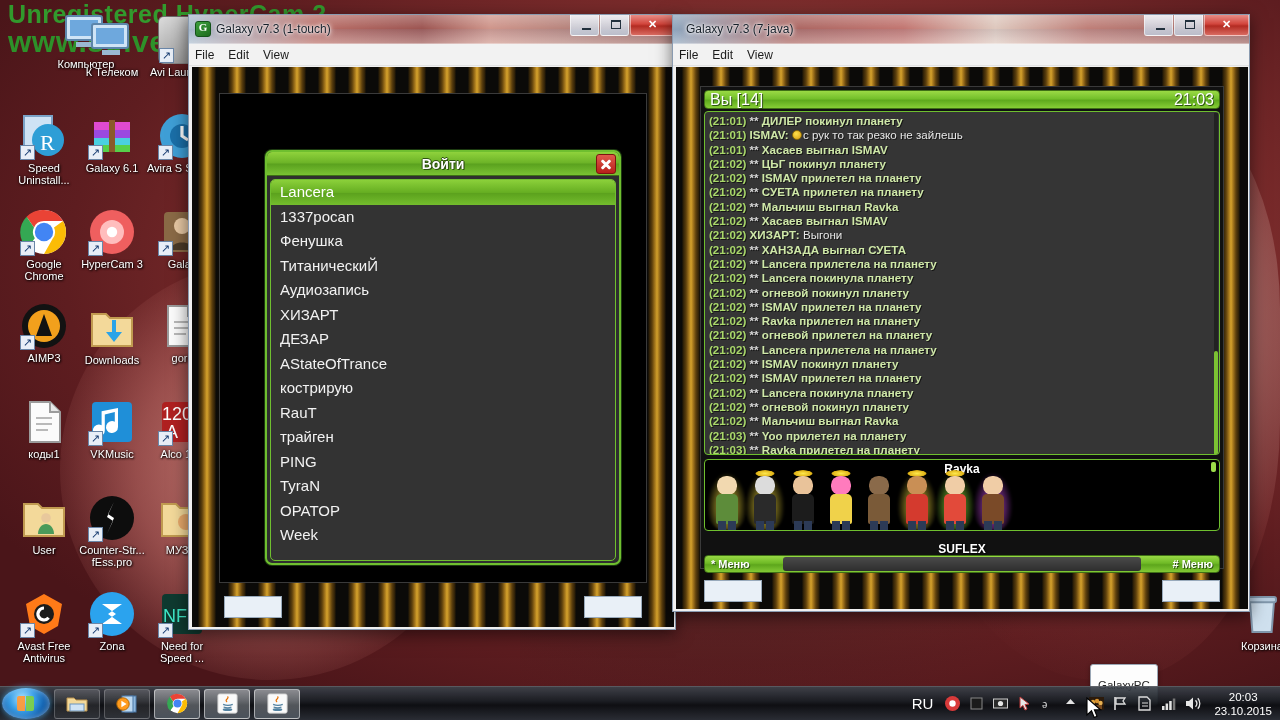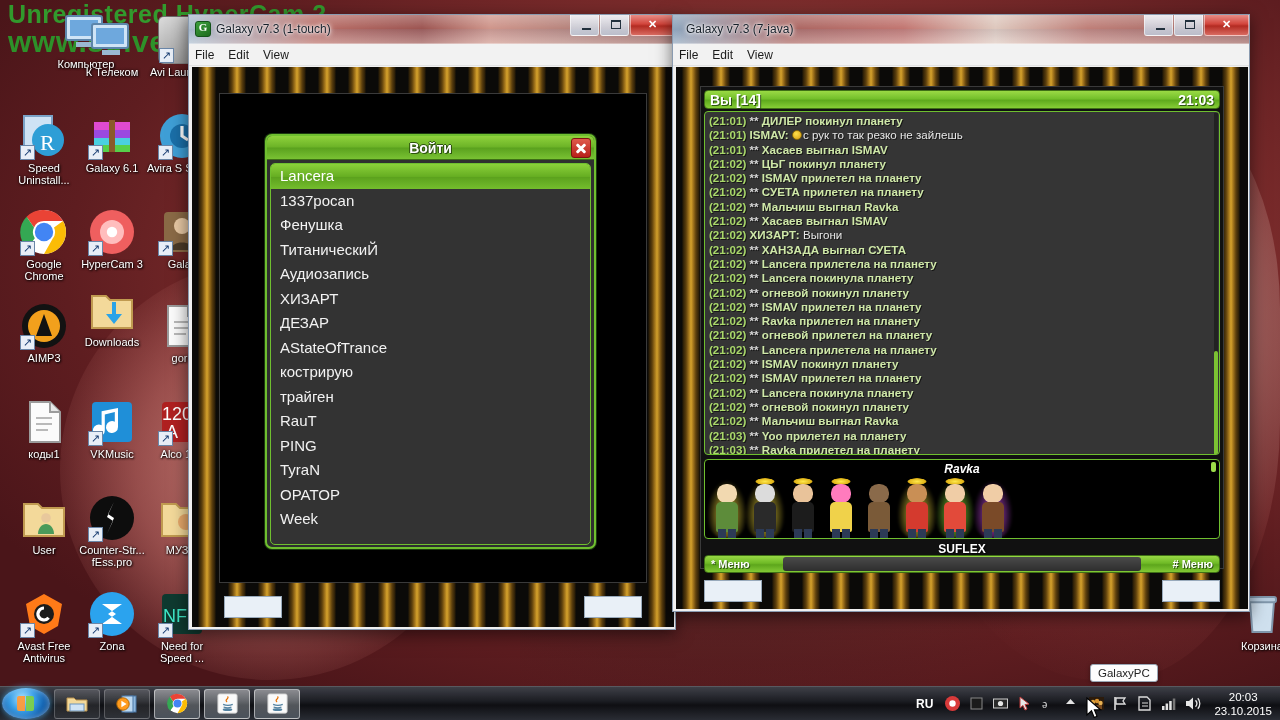--- a/index.html
+++ b/index.html
@@ -179,21 +179,21 @@
 
   
   .chat-head {
     height: 19px; position: relative;
     background: linear-gradient(to bottom, #9ada45 0%, #74c02b 45%, #5faa1d 55%, #86cd36 100%);
     border: 1px solid #3f7016; border-radius: 4px;
     display: flex; align-items: center; justify-content: space-between;
     padding: 0 5px;
   }
   .chat-head .who, .chat-head .clock {
-    font-size: 14px; color: #fff; font-weight: bold;
+    font-size: 16px; color: #fff; font-weight: normal;
     text-shadow: 1px 1px 0 #2d5310;
   }
   .chat-body {
     background: #353535; border: 1px solid #6fbf2f; border-radius: 4px;
     overflow: hidden; position: relative;
   }
   .cline {
     font-size: 11.6px; line-height: 14.3px; white-space: nowrap;
     padding-left: 4px; color: #cfe8a8; font-weight: bold;
     font-family: "Liberation Sans", sans-serif;
@@ -277,21 +277,21 @@
   .tb-item.active {
     background: linear-gradient(to bottom, rgba(255,255,255,.42), rgba(210,230,250,.22));
     border-color: rgba(255,255,255,.5);
   }
   .tray { margin-left:auto; display:flex; align-items:center; gap:7px; padding-right:8px; }
   .tray .ti { width:17px; height:17px; position:relative; cursor:pointer; }
   .clockbox { color:#fff; font-size:11.5px; line-height:14px; text-align:center; padding-left:6px; cursor:pointer;}
   .tooltip {
     position: absolute; left: 1090px; top: 664px;
     background: #fdfdfd; border: 1px solid #9aa7b5; border-radius: 3px;
-    font-size: 11.5px; color: #222; padding: 2px 7px;
+    font-size: 11.5px; color: #222; padding: 14px 7px;
     box-shadow: 0 1px 4px rgba(0,0,0,.35);
   }
   #cursor { position:absolute; left:1086px; top:697px; width:0;height:0; }
   #cursor svg { position:absolute; left:0; top:0; }
 </style>
 </head>
 <body>
 
 <div id="desktop">
 
@@ -381,21 +381,21 @@
         <div class="lbl">Galax</div>
       </div>
       <div class="dicon" style="left: 8px; top: 302px;">
         <div class="glyph" style="position: relative;"><svg width="48" height="48" viewBox="0 0 24 24">
             <circle cx="12" cy="12" r="11" fill="#121212"></circle>
             <circle cx="12" cy="12" r="8" fill="#f2a01c"></circle>
             <path d="M12 6 L16 17 H8 Z" fill="#121212"></path>
           </svg><span class="shortcut-arrow">↗</span></div>
         <div class="lbl">AIMP3</div>
       </div>
-      <div class="dicon" style="left: 76px; top: 286px; text-align: center;">
+      <div class="dicon" style="left: 76px; top: 304px; text-align: center;">
         <div class="glyph"><svg width="48" height="48" viewBox="0 0 24 24">
             <path d="M2 5h7l2 2h11v14H2z" fill="#f3d99a" stroke="#c09a50"></path>
             <path d="M14 8v6h3l-4 5-4-5h3V8z" fill="#2aa3e8"></path>
           </svg></div>
         <div class="lbl">Downloads</div>
       </div>
       <div class="dicon" style="left: 146px; top: 302px;">
         <div class="glyph"><svg width="48" height="48" viewBox="0 0 24 24">
             <path d="M5 2h10l5 5v15H5z" fill="#fbfbfb" stroke="#9b9b9b"></path>
             <path d="M15 2v5h5" fill="#e7e7e7" stroke="#9b9b9b"></path>
@@ -498,37 +498,37 @@
     <div class="menubar">
       <span>File</span>
       <span>Edit</span>
       <span>View</span>
     </div>
 
     <div class="gamewrap" style="position:absolute; left:3px; top:52px; width:482px; height:560px;">
       <div class="gameborder"></div>
       <div class="gameinner" style="left:27px; top:26px; right:27px; bottom:44px;">
 
-        <div class="dlg" style="left:45px; top:40px; width:331px; height:415px;">
+        <div class="dlg" style="left:45px; top:56px; width:356px; height:415px;">
           <div class="dlg-title">
             <span class="t">Войти</span>
             <div class="dlg-close"></div>
           </div>
           <div class="listbox" style="height:382px;" id="login-list">
               <div class="litem sel">Lancera</div>
               <div class="litem">1337pocan</div>
               <div class="litem">Фенушка</div>
               <div class="litem">ТитаническиЙ</div>
               <div class="litem">Аудиозапись</div>
               <div class="litem">ХИЗАРТ</div>
               <div class="litem">ДЕЗАР</div>
               <div class="litem">AStateOfTrance</div>
               <div class="litem">кострирую</div>
+              <div class="litem">RauT</div>
               <div class="litem">трайген</div>
-              <div class="litem">RauT</div>
               <div class="litem">PING</div>
               <div class="litem">TyraN</div>
               <div class="litem">OPATOP</div>
               <div class="litem">Week</div>
             </div>
         </div>
 
       </div>
 
       <div class="inputrow" style="left:32px; right:32px; bottom:8px; height:24px;">
@@ -594,21 +594,21 @@
               <div class="cline"><span class="ts">(21:02) </span><span class="st">**</span><span class=""> огневой покинул планету</span></div>
               <div class="cline"><span class="ts">(21:02) </span><span class="st">**</span><span class=""> Мальчиш выгнал Ravka</span></div>
               <div class="cline"><span class="ts">(21:03) </span><span class="st">**</span><span class=""> Yoo прилетел на планету</span></div>
               <div class="cline"><span class="ts">(21:03) </span><span class="st">**</span><span class=""> Ravka прилетел на планету</span></div>
             </div>
           <div class="scrollbar-v">
             <div class="thumb" style="top:238px; height:104px;"></div>
           </div>
         </div>
 
-        <div class="av-panel" style="position:absolute; left:3px; right:3px; top:372px; height:80px;font-style:italic;">
+        <div class="av-panel" style="position:absolute; left:3px; right:3px; top:372px; height:72px;">
           <div class="av-name">Ravka</div>
           <div class="av-row" id="avatar-row">
               <div class="av">
                 <div class="aura" style="background: radial-gradient(at 50% 60%, rgb(232, 209, 58) 0%, rgba(0, 0, 0, 0) 70%);"></div>
                 <div class="head" style="background: rgb(242, 217, 176);"></div>
                 <div class="body" style="background: rgb(93, 140, 58);"></div>
                 <div class="legs" style="background: linear-gradient(to right, rgb(44, 58, 86) 0px, rgb(44, 58, 86) 45%, transparent 45%, transparent 55%, rgb(44, 58, 86) 55%, rgb(44, 58, 86) 100%);"></div>
               </div>
               <div class="av">
                 <div class="aura" style="background: radial-gradient(at 50% 60%, rgb(232, 209, 58) 0%, rgba(0, 0, 0, 0) 70%);"></div>
@@ -719,21 +719,21 @@
       <svg width="21" height="21" viewBox="0 0 24 24">
         <rect x="1" y="1" width="22" height="22" rx="2" fill="#fafafa" stroke="#c9c9c9"></rect>
         <path d="M12 4c2 2-1.6 3-1.6 4.6 0 1 1.2 1.6 1.2 1.6" stroke="#e76f00" fill="none" stroke-width="1.4"></path>
         <path d="M7 13c3 1.3 8 1.3 11 0" stroke="#5382a1" fill="none" stroke-width="1.5"></path>
         <path d="M7.5 16c3 1.2 6.5 1.2 9 0" stroke="#5382a1" fill="none" stroke-width="1.5"></path>
         <ellipse cx="12" cy="19" rx="5.5" ry="1.6" fill="#5382a1"></ellipse>
       </svg>
     </div>
 
     <div class="tray">
-      <span style="color:#fff;font-size:12px;margin-right:4px;font-weight:bold;">RU</span>
+      <span style="color:#fff;font-size:15px;margin-right:4px;">RU</span>
       <span class="ti">
         <svg width="17" height="17" viewBox="0 0 17 17">
             <circle cx="8.5" cy="8.5" r="7.5" fill="#d93a3a"></circle>
             <circle cx="8.5" cy="8.5" r="3.2" fill="#fff"></circle>
           </svg>
       </span>
       <span class="ti">
         <svg width="17" height="17" viewBox="0 0 17 17">
             <rect x="3" y="3" width="11" height="11" fill="#1b1b1b" stroke="#888"></rect>
           </svg>

